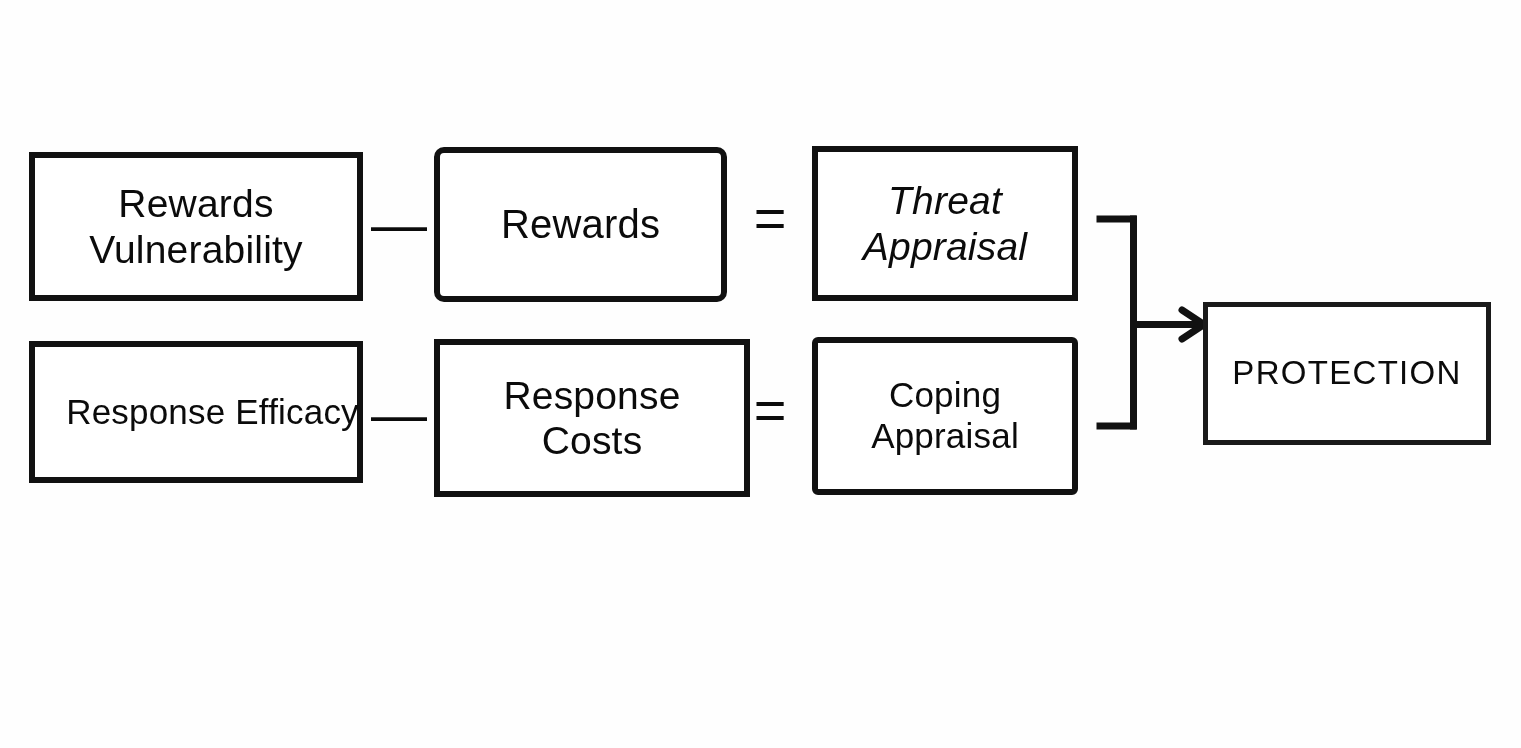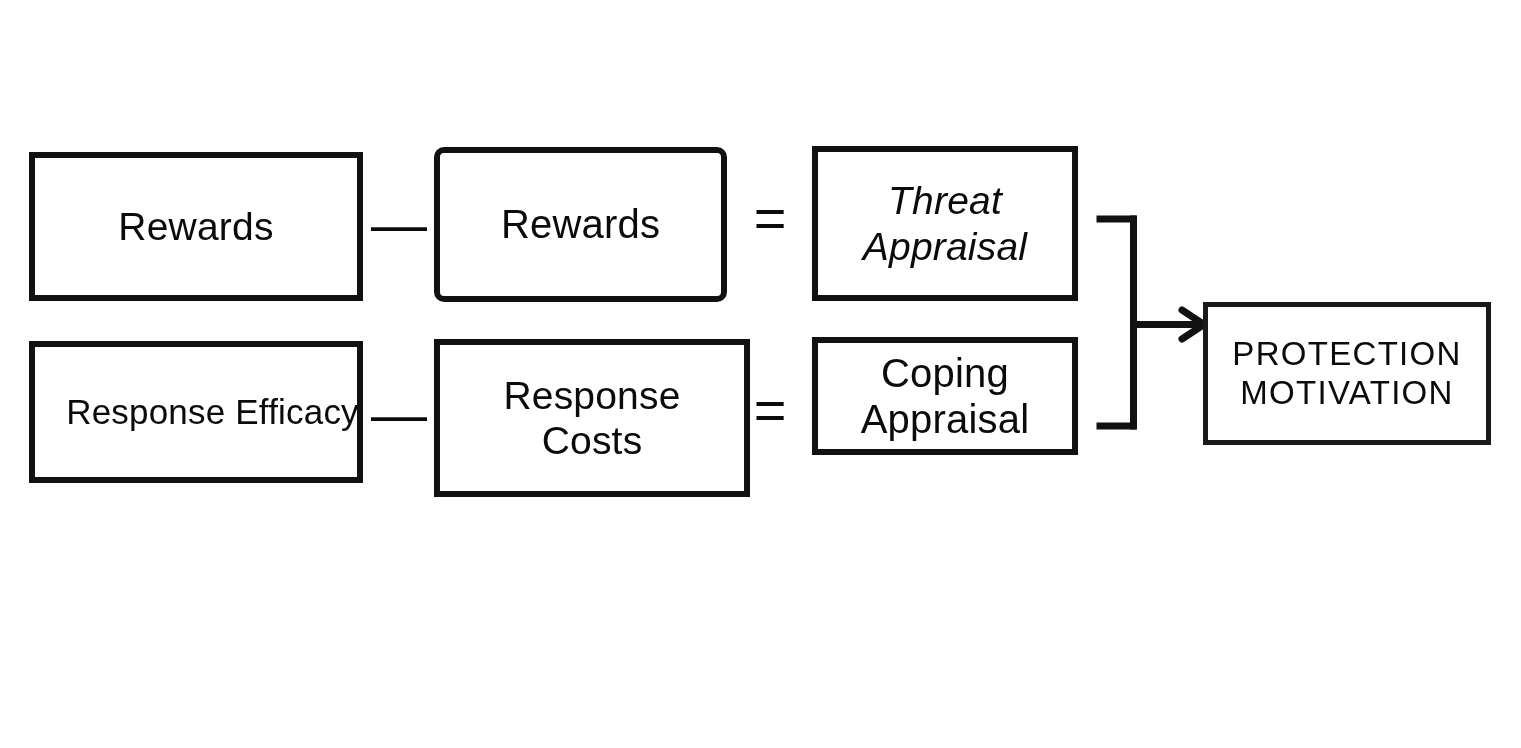--- a/index.html
+++ b/index.html
@@ -46,21 +46,21 @@
   
   #box-severity      { left: 29px;  top: 152px; width: 334px; height: 149px; font-size: 39px; }
   #box-efficacy      { left: 29px;  top: 341px; width: 334px; height: 142px; font-size: 35px; padding-left: 33px; }
 
   
   #box-rewards       { left: 434px; top: 147px; width: 293px; height: 155px; font-size: 40px; border-radius: 10px; }
   #box-response-costs{ left: 434px; top: 339px; width: 316px; height: 158px; font-size: 39px; }
 
   
   #box-threat        { left: 812px; top: 146px; width: 266px; height: 155px; font-size: 39px; font-style: italic; }
-  #box-coping        { left: 812px; top: 337px; width: 266px; height: 118px; font-size: 40px; }
+  #box-coping        { left: 812px; top: 337px; width: 266px; height: 158px; font-size: 35px; border-radius: 6px; }
 
   
   #box-protection    { left: 1203px; top: 258px; width: 288px; height: 143px; font-size: 33px; letter-spacing: 1.3px; margin-top: 44px; }
 
   
   .operator {
     position: absolute;
     color: #0b0b0b;
     font-size: 56px;
     font-weight: 400;
@@ -83,20 +83,21 @@
     pointer-events: none;
   }
 </style>
 </head>
 <body>
 
 <div id="canvas">
 
   <div class="node" id="box-severity">
     <span class="line">Rewards</span>
+    <span class="line">Vulnerability</span>
   </div>
 
   <div class="operator" id="op-minus-top">—</div>
 
   <div class="node" id="box-rewards">
     <span class="line">Rewards</span>
   </div>
 
   <div class="operator" id="op-equals-top">=</div>
 
@@ -131,16 +132,15 @@
 
     <path d="M 10 226 L 43 226" stroke="#111111" stroke-width="7" fill="none" stroke-linecap="square"></path>
 
     <path d="M 43 124.5 L 108 124.5" stroke="#111111" stroke-width="7" fill="none" stroke-linecap="butt"></path>
 
     <path d="M 92 110 L 114 124.5 L 92 139" stroke="#111111" stroke-width="7" fill="none" stroke-linecap="round" stroke-linejoin="miter"></path>
   </svg>
 
   <div class="node thin" id="box-protection">
     <span class="line">PROTECTION</span>
-    <span class="line">MOTIVATION</span>
   </div>
 
 </div>
 
 </body></html>

